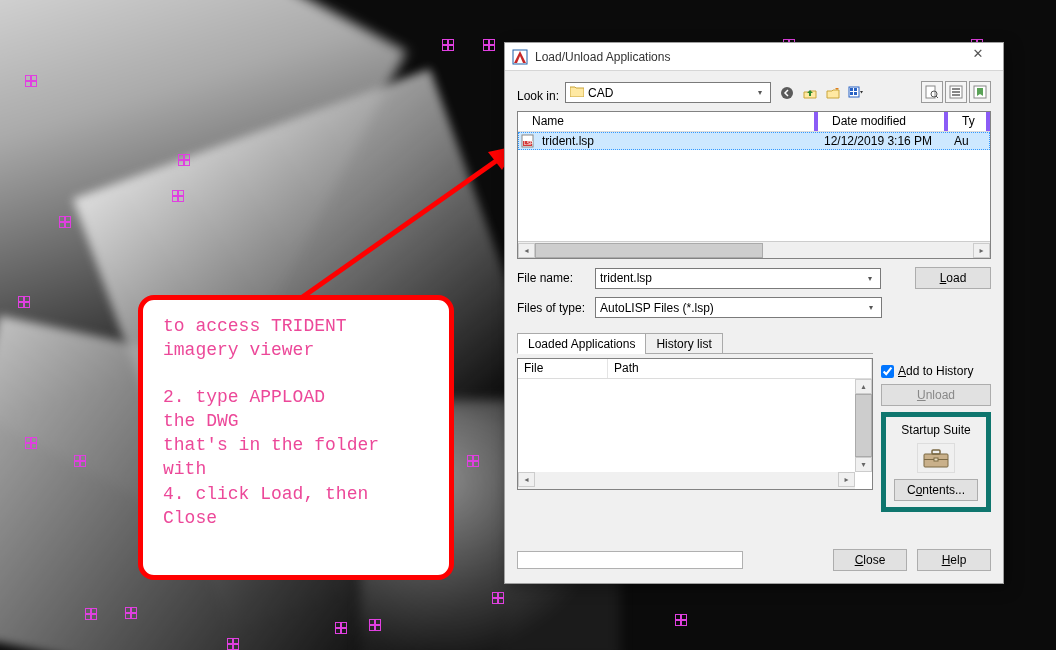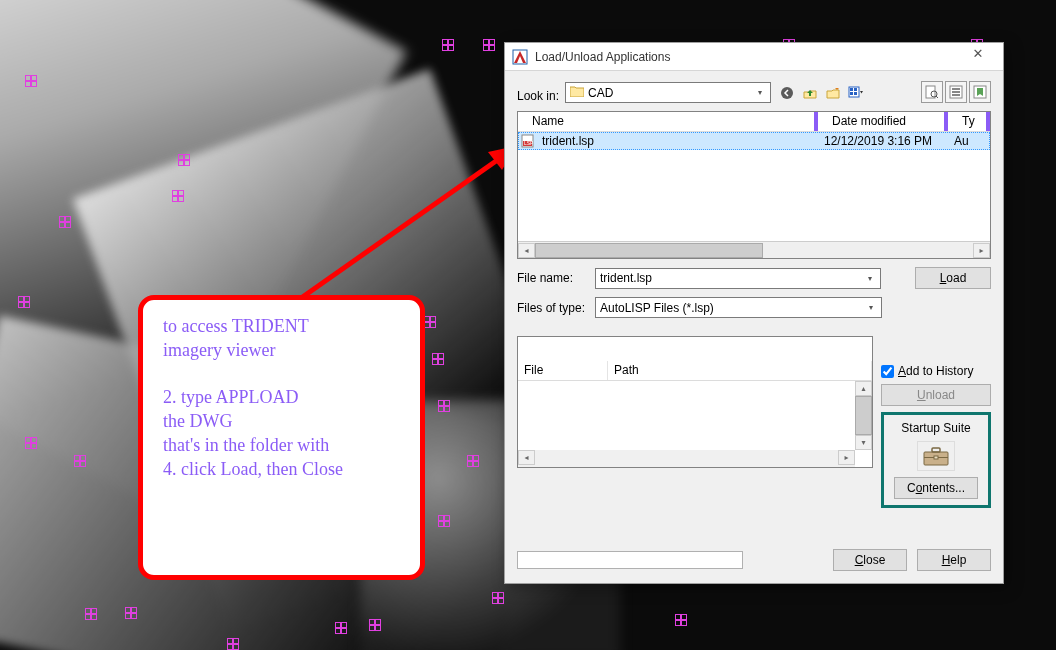--- a/index.html
+++ b/index.html
@@ -12,21 +12,21 @@
   .bg .smear2 { position:absolute; left:140px; top:120px; width:380px; height:460px; background:linear-gradient(160deg,#e8e8e8 0%,#888 35%,#111 75%); filter:blur(5px); transform:rotate(-20deg); opacity:.9; }
   .bg .smear3 { position:absolute; left:-40px; top:370px; width:560px; height:320px; background:linear-gradient(115deg,#ddd 0%,#666 45%,#000 85%); filter:blur(5px); transform:rotate(12deg); opacity:.8; }
   .bg .smear4 { position:absolute; left:360px; top:400px; width:260px; height:260px; background:radial-gradient(circle at 30% 30%,#bbb 0%,#222 70%); filter:blur(6px); opacity:.7; }
   .marker { position:absolute; width:12px; height:12px; }
   .marker::before, .marker::after { content:""; position:absolute; background:#e040e0; }
   .marker::before { left:5px; top:0; width:2px; height:12px; }
   .marker::after  { left:0; top:5px; width:12px; height:2px; }
   .mk-border { outline:1px solid #e040e0; outline-offset:-1px; }
 
   
-  .callout { position:absolute; left:138px; top:295px; width:287px; height:285px; background:#fff; border:5px solid #ff0000; border-radius:16px; padding:14px 16px 16px 20px; color:#8b5cf6; font-size:18px; font-family:Liberation Serif, serif; line-height:1.35; font-weight:400; }
+  .callout { position:absolute; left:138px; top:295px; width:316px; height:285px; background:#fff; border:5px solid #ff0000; border-radius:16px; padding:14px 16px 16px 20px; color:#ec4899; font-size:18px; font-family:Liberation Mono, monospace; line-height:1.35; font-weight:400; }
   .callout p { margin:0; }
   .callout .gap { height:22px; }
   .arrow { position:absolute; pointer-events:none; }
 
   
   .dialog { position:absolute; left:504px; top:42px; width:500px; height:542px; background:#f0f0f0; border:1px solid #a0a0a0; box-shadow:4px 4px 14px rgba(0,0,0,.35); display:flex; flex-direction:column; }
   .titlebar { height:28px; background:#fff; display:flex; align-items:center; padding:0 6px; border-bottom:1px solid #d6d6d6; }
   .titlebar .appicon { width:18px; height:18px; margin-right:6px; display:flex; align-items:center; justify-content:center; }
   .titlebar .appicon svg { width:16px; height:16px; }
   .titlebar .title { flex:1; color:#333; font-size:12px; }
@@ -62,30 +62,30 @@
   .btn { height:22px; min-width:74px; padding:0 8px; background:#e1e1e1; border:1px solid #adadad; font-size:12px; display:flex; align-items:center; justify-content:center; }
   .btn.disabled { color:#888; }
   .load-btn { width:76px; margin-left:28px; }
 
   .lower { display:flex; gap:8px; margin-top:6px; }
   .tabs-area { flex:1; display:flex; flex-direction:column; }
   .tabstrip { display:flex; height:22px; font-size:12px; border-bottom:1px solid #aaa; }
   .tab { padding:3px 10px 2px; border:1px solid #aaa; background:#f0f0f0; margin-right:-1px; position:relative; bottom:-1px; }
   .tab.active { background:#fff; border-bottom:1px solid #fff; }
   .listview { border:1px solid #828282; background:#fff; height:132px; margin-top:4px; display:flex; flex-direction:column; }
-  .lv-head { display:flex; height:20px; border-bottom:1px solid #dcdcdc;margin-top:24px; }
+  .lv-head { display:flex; height:20px; border-bottom:1px solid #dcdcdc; }
   .lv-head div { padding:2px 6px; border-right:1px solid #e4e4e4; }
   .lv-body { flex:1; position:relative; }
   .lv-vsb { position:absolute; right:0; top:0; bottom:17px; width:17px; background:#f0f0f0; display:flex; flex-direction:column; }
   .lv-hsb { position:absolute; left:0; right:17px; bottom:0; height:17px; background:#f0f0f0; display:flex; }
 
   .right-col { width:110px; display:flex; flex-direction:column; gap:6px; }
   .checkbox-row { display:flex; align-items:center; gap:4px; font-size:12px;margin-top:32px; }
   .checkbox-row input { width:13px; height:13px; }
-  .startup { border:3px solid #0f766e; padding:6px; display:flex; flex-direction:column; align-items:center; gap:6px; }
+  .startup { border:5px solid #0f766e; padding:6px; display:flex; flex-direction:column; align-items:center; gap:6px; }
   .startup-title { font-size:12px; color:#000; align-self:center; }
   .briefcase { width:38px; height:30px; display:flex; align-items:center; justify-content:center; border:1px solid #ddd; }
 
   .footer { display:flex; align-items:center; gap:10px; padding:8px 12px 12px; }
   .progress { width:226px; height:18px; border:1px solid #b0b0b0; background:#fff; }
   .spacer { flex:1; }
 
   u { text-decoration:underline; }
 </style>
 </head>
@@ -260,20 +260,24 @@
     <div class="field-row">
       <label><span>Files of type:</span></label>
       <div class="combo" style="max-width:287px;">
         <span>AutoLISP Files (*.lsp)</span>
         <span class="caret">▾</span>
       </div>
     </div>
 
     <div class="lower">
       <div class="tabs-area">
+        <div class="tabstrip">
+          <div class="tab active">Loaded Applications</div>
+          <div class="tab">History list</div>
+        </div>
         <div class="listview">
           <div class="lv-head">
             <div style="width:90px;">File</div>
             <div style="flex:1;">Path</div>
           </div>
           <div class="lv-body">
             <div class="lv-vsb">
               <span class="sb-btn">▴</span>
               <span style="flex:1;background:#cdcdcd;border:1px solid #aaa;"></span>
               <span class="sb-btn">▾</span>

